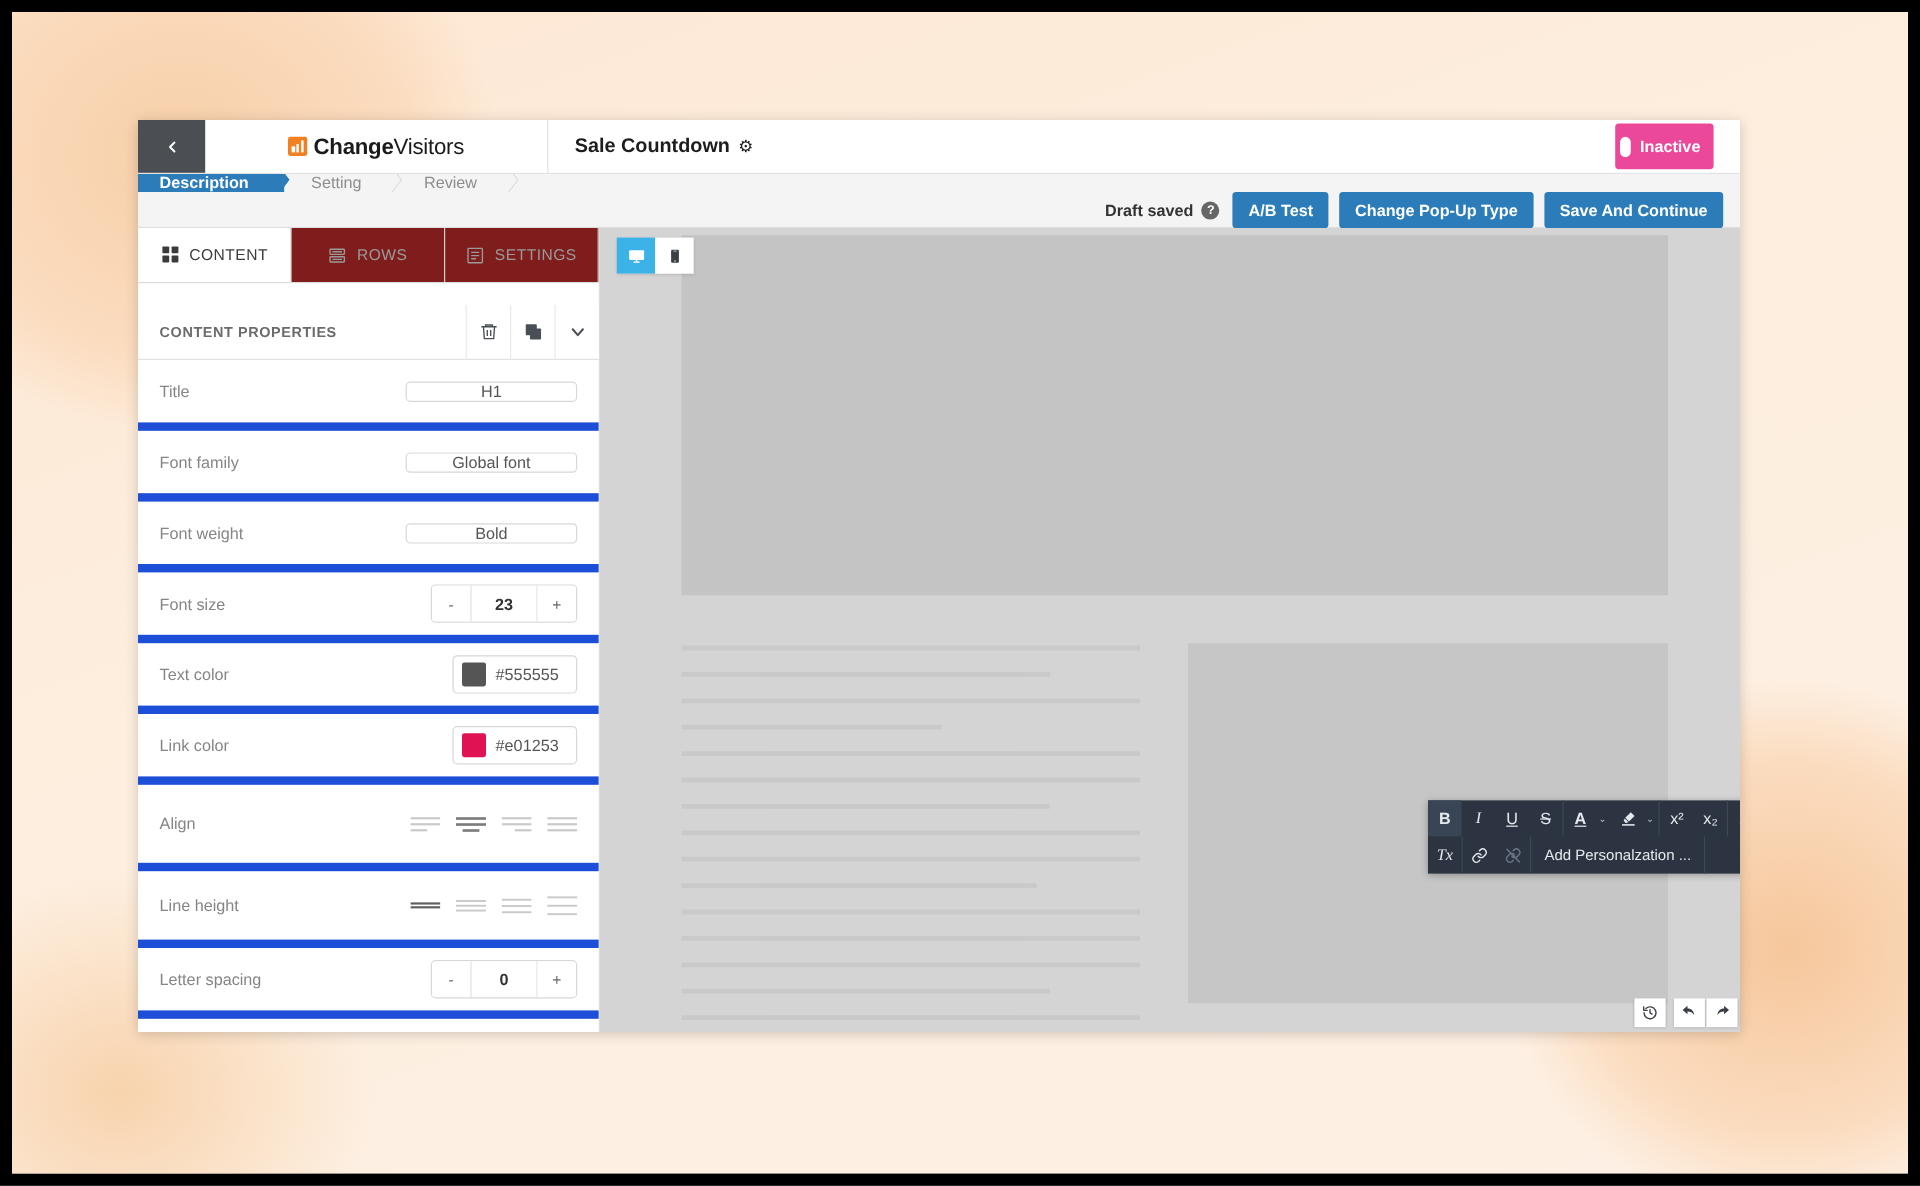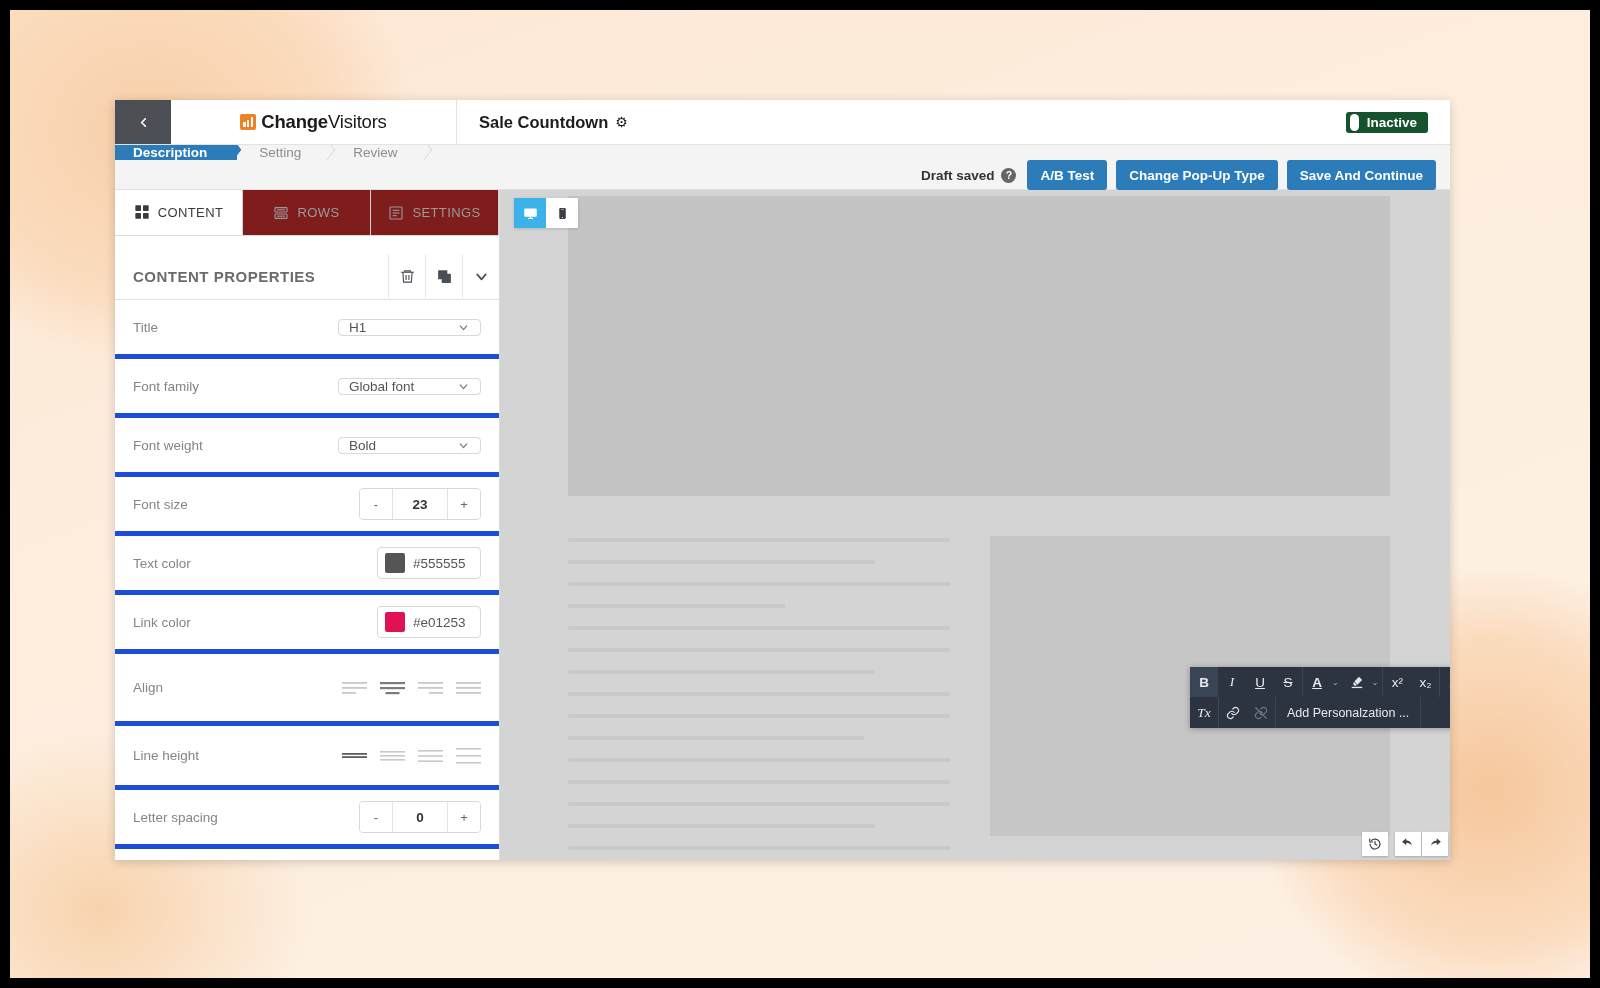--- a/index.html
+++ b/index.html
@@ -48,22 +48,22 @@
   .brand-logo i:nth-child(1){ left:3px; height:5px; }
   .brand-logo i:nth-child(2){ left:6.6px; height:7.5px; }
   .brand-logo i:nth-child(3){ left:10.2px; height:10px; }
   .brand b { font-weight: 700; color: #1b1b1b; }
   .brand span.light { font-weight: 400; color: #1b1b1b; }
   .titlecell { flex: 1; display: flex; align-items: center; padding-left: 22px; }
   .titlecell .ttl { font-size: 16.5px; font-weight: 700; color: #1d1d1d; }
   .gear-ic { margin-left: 7px; font-size: 14px; color: #1d1d1d; cursor: pointer; }
   .statuscell { display: flex; align-items: center; padding-right: 22px; }
   .toggle-inactive {
-    display: flex; align-items: center; background: #14532d;
-    border-radius: 3px; height: 21px; padding: 0 11px 0 4px; cursor: pointer;
+    display: flex; align-items: center; background: #ec4899;
+    border-radius: 3px; height: 38px; padding: 0 11px 0 4px; cursor: pointer;
   }
   .toggle-inactive .knob { width: 9px; height: 17px; background: #fff; border-radius: 5px; margin-right: 8px; }
   .toggle-inactive .lbl { color: #fff; font-size: 13.5px; font-weight: 700; }
 
   
   .stepbar { display: flex; height: 45px; background: #f4f4f4; border-bottom: 1px solid #e0e0e0; align-items: stretch; flex-direction: column; }
   .steps { display: flex; }
   .step {
     position: relative; display: flex; align-items: center;
     padding: 0 30px 0 22px; font-size: 13.5px; color: #8d8d8d; cursor: pointer;
@@ -104,34 +104,34 @@
     flex: 1; display: flex; align-items: center; justify-content: center; gap: 8px;
     font-size: 13px; letter-spacing: .4px; color: #9a9a9a; cursor: pointer;
     background: #7f1d1d; border-right: 1px solid #cfcfcf;
   }
   .ltab.active { background: #fff; color: #3b3b3b; border-bottom: 1px solid #fff; }
   .ltab svg { width: 16px; height: 16px; }
   .prop-head {
     display: flex; align-items: center; height: 46px;
     border-bottom: 1px solid #e2e2e2; background: #fff; margin-top: 18px;
   }
-  .prop-head .t { flex: 1; padding-left: 18px; font-size: 15px; font-weight: 700; color: #6b6b6b; letter-spacing: .5px; }
+  .prop-head .t { flex: 1; padding-left: 18px; font-size: 12px; font-weight: 700; color: #6b6b6b; letter-spacing: .5px; }
   .prop-head .ic {
     width: 37px; height: 46px; display: flex; align-items: center; justify-content: center;
     border-left: 1px solid #e8e8e8; cursor: pointer; color: #4a4f55;
   }
   .prow {
     display: flex; align-items: center; justify-content: space-between;
-    height: 59px; padding: 0 18px; border-bottom: 5px solid #1d4ed8;
+    height: 59px; padding: 0 18px; border-bottom: 7px solid #1d4ed8;
   }
   .prow .lab { font-size: 13.5px; color: #858585; }
   .sel {
     width: 143px; height: 17px; border: 1px solid #d8d8d8; border-radius: 4px;
     background: #fff; display: flex; align-items: center; padding: 0 10px;
-    font-size: 13.5px; color: #555; cursor: pointer;
+    font-size: 13.5px; color: #555; cursor: pointer; flex-direction: column;
   }
   .sel .v { flex: 1; }
   .sel svg { width: 13px; height: 13px; color: #777; }
   .stepper { display: flex; height: 32px; border: 1px solid #d8d8d8; border-radius: 4px; overflow: hidden; }
   .stepper div { display: flex; align-items: center; justify-content: center; background: #fff; cursor: pointer; font-size: 13px; color: #666; }
   .stepper .mn, .stepper .pl { width: 32px; }
   .stepper .val { width: 56px; border-left: 1px solid #e2e2e2; border-right: 1px solid #e2e2e2; font-weight: 700; color: #333; font-size: 13.5px; cursor: text; }
   .colorbox {
     width: 104px; height: 32px; border: 1px solid #d8d8d8; border-radius: 4px;
     display: flex; align-items: center; padding: 0 7px; gap: 8px; background: #fff; cursor: pointer;

